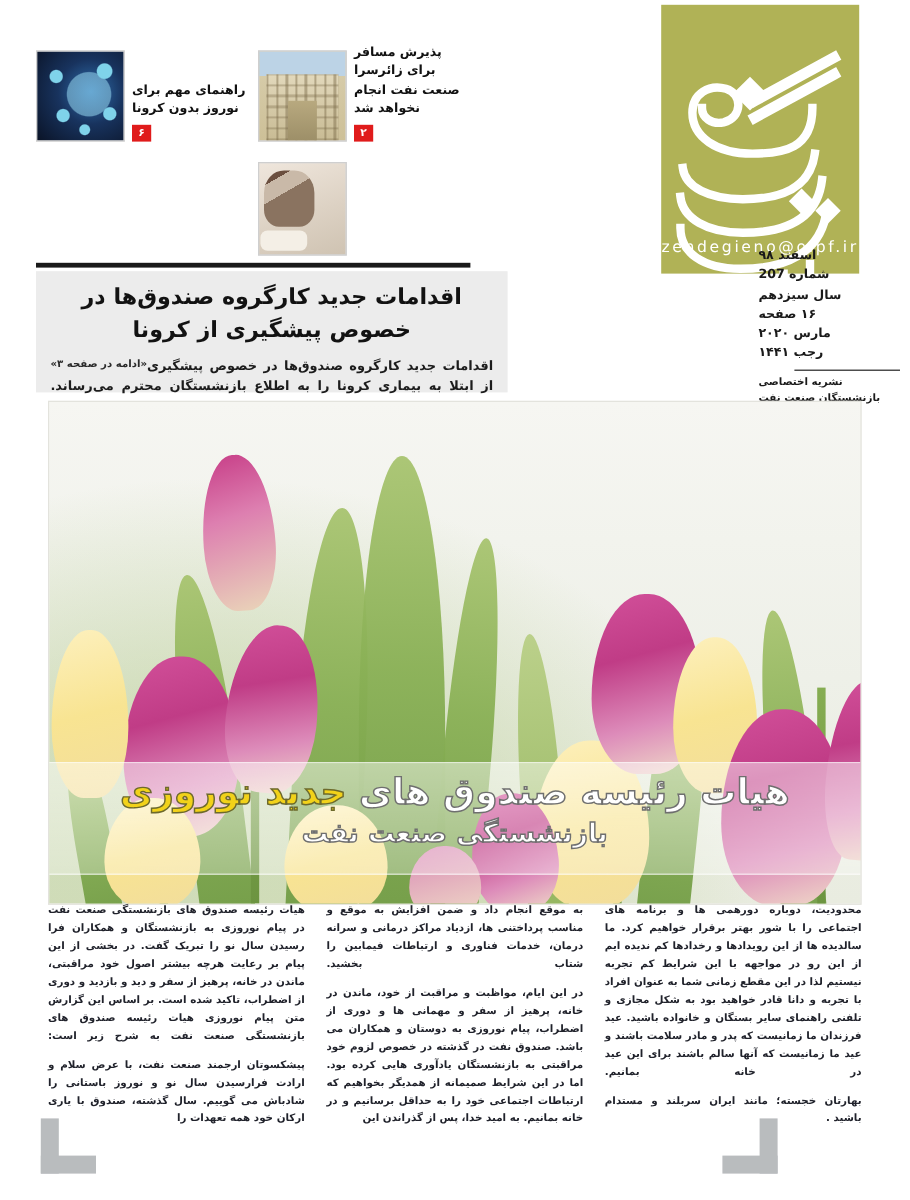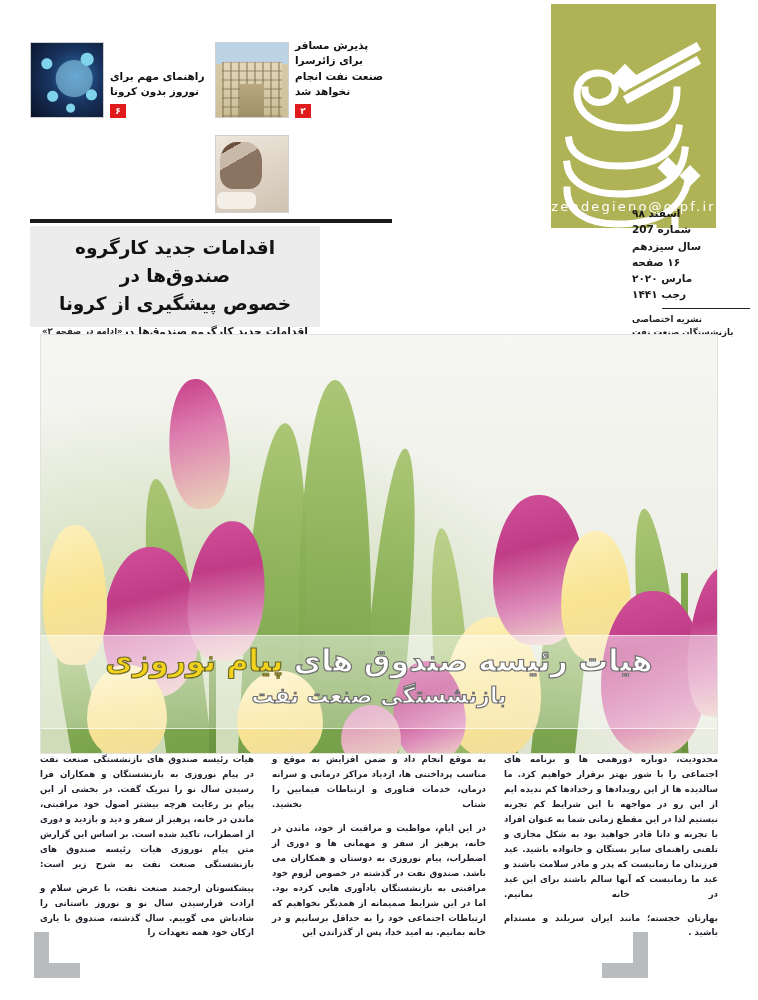--- a/index.html
+++ b/index.html
@@ -92,21 +92,21 @@
     position:absolute; left:10px; top:205px; width:118px;
     text-align:left; direction:rtl; color:#1a1a1a;
   }
   .info-col div { font-size:10.5px; font-weight:bold; line-height:1.55; letter-spacing:.1px; }
   .info-rule { margin:5px 0 4px auto; width:88px; height:1.5px; background:#222; }
   .info-sub div { font-size:8.6px; font-weight:bold; line-height:1.5; }
 
   
   .rule-top { position:absolute; left:30px; top:219px; width:362px; height:4px; background:#1a1a1a; }
   .headline-box {
-    position:absolute; left:30px; top:226px; width:290px; height:101px;
+    position:absolute; left:30px; top:226px; width:393px; height:101px;
     background:#ececec; padding:8px 12px 6px; direction:rtl;
   }
   .headline {
     text-align:center; font-size:18.5px; font-weight:bold; line-height:1.5;
     color:#121212; letter-spacing:-.3px;
   }
   .deck {
     margin-top:6px; text-align:justify; text-align-last:justify;
     font-size:10.8px; font-weight:bold; line-height:1.65; color:#1c1c1c;
   }
@@ -275,21 +275,21 @@
     <div class="tulip pink" style="left:452px; top:160px; width:92px; height:150px;"></div>
     <div class="tulip yellow2" style="left:520px; top:196px; width:70px; height:130px;"></div>
     <div class="tulip pink" style="left:560px; top:256px; width:104px; height:164px;"></div>
     <div class="tulip pink" style="left:648px; top:232px; width:60px; height:150px; transform:rotate(5deg);"></div>
     <div class="tulip pink" style="left:300px; top:370px; width:60px; height:60px;
          background:linear-gradient(165deg,#d98ab6,#efd9c6);"></div>
 
     <div class="caption-band">
       <div class="cap-line cap-l1">
         <span class="cap-wh">هیات رئیسه صندوق های</span>
-        <span class="cap-hl">پیام نوروزی</span>
+        <span class="cap-hl">جدید نوروزی</span>
       </div>
       <div class="cap-line cap-l2 cap-wh">بازنشستگی صنعت نفت</div>
     </div>
   </div>
 
   <div class="body-cols">
     <div class="col">
       <p>هیات رئیسه صندوق های بازنشستگی صنعت نفت در پیام نوروزی به بازنشستگان و همکاران فرا رسیدن سال نو را تبریک گفت. در بخشی از این پیام بر رعایت هرچه بیشتر اصول خود مراقبتی، ماندن در خانه، پرهیز از سفر و دید و بازدید و دوری از اضطراب، تاکید شده است. بر اساس این گزارش متن پیام نوروزی هیات رئیسه صندوق های بازنشستگی صنعت نفت به شرح زیر است:</p>
       <p class="last">پیشکسوتان ارجمند صنعت نفت، با عرض سلام و ارادت فرارسیدن سال نو و نوروز باستانی را شادباش می گوییم. سال گذشته، صندوق با یاری ارکان خود همه تعهدات را</p>
     </div>

